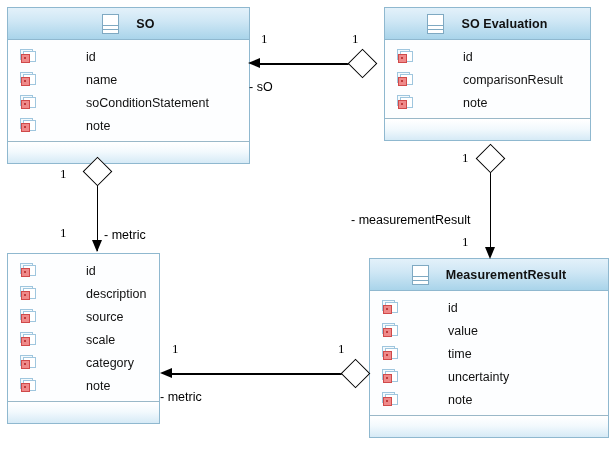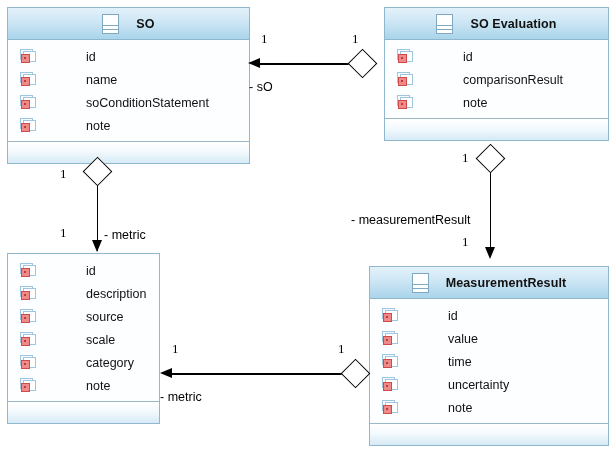--- a/index.html
+++ b/index.html
@@ -221,21 +221,21 @@
           <span class="sheet-back"></span>
             <span class="sheet-front"></span>
             <span class="vis-square"></span>
         </span>
         <span class="attr-label">note</span>
       </div>
     </div>
     <div class="uml-footer"></div>
   </div>
 
-  <div class="uml-class" style="left:384px; top:7px; width:225px;">
+  <div class="uml-class" style="left:384px; top:7px; width:207px;">
     <div class="uml-header">
       <div class="uml-header-inner">
         <span class="class-icon"></span>
         <span class="uml-title">SO Evaluation</span>
       </div>
     </div>
     <div class="uml-body">
       <div class="attr-row">
         <span class="attr-icon">
           <span class="sheet-back"></span>
@@ -311,21 +311,21 @@
           <span class="sheet-back"></span>
             <span class="sheet-front"></span>
             <span class="vis-square"></span>
         </span>
         <span class="attr-label">note</span>
       </div>
     </div>
     <div class="uml-footer"></div>
   </div>
 
-  <div class="uml-class" style="left:369px; top:266px; width:240px;">
+  <div class="uml-class" style="left:369px; top:258px; width:240px;">
     <div class="uml-header">
       <div class="uml-header-inner">
         <span class="class-icon"></span>
         <span class="uml-title">MeasurementResult</span>
       </div>
     </div>
     <div class="uml-body">
       <div class="attr-row">
         <span class="attr-icon">
           <span class="sheet-back"></span>

